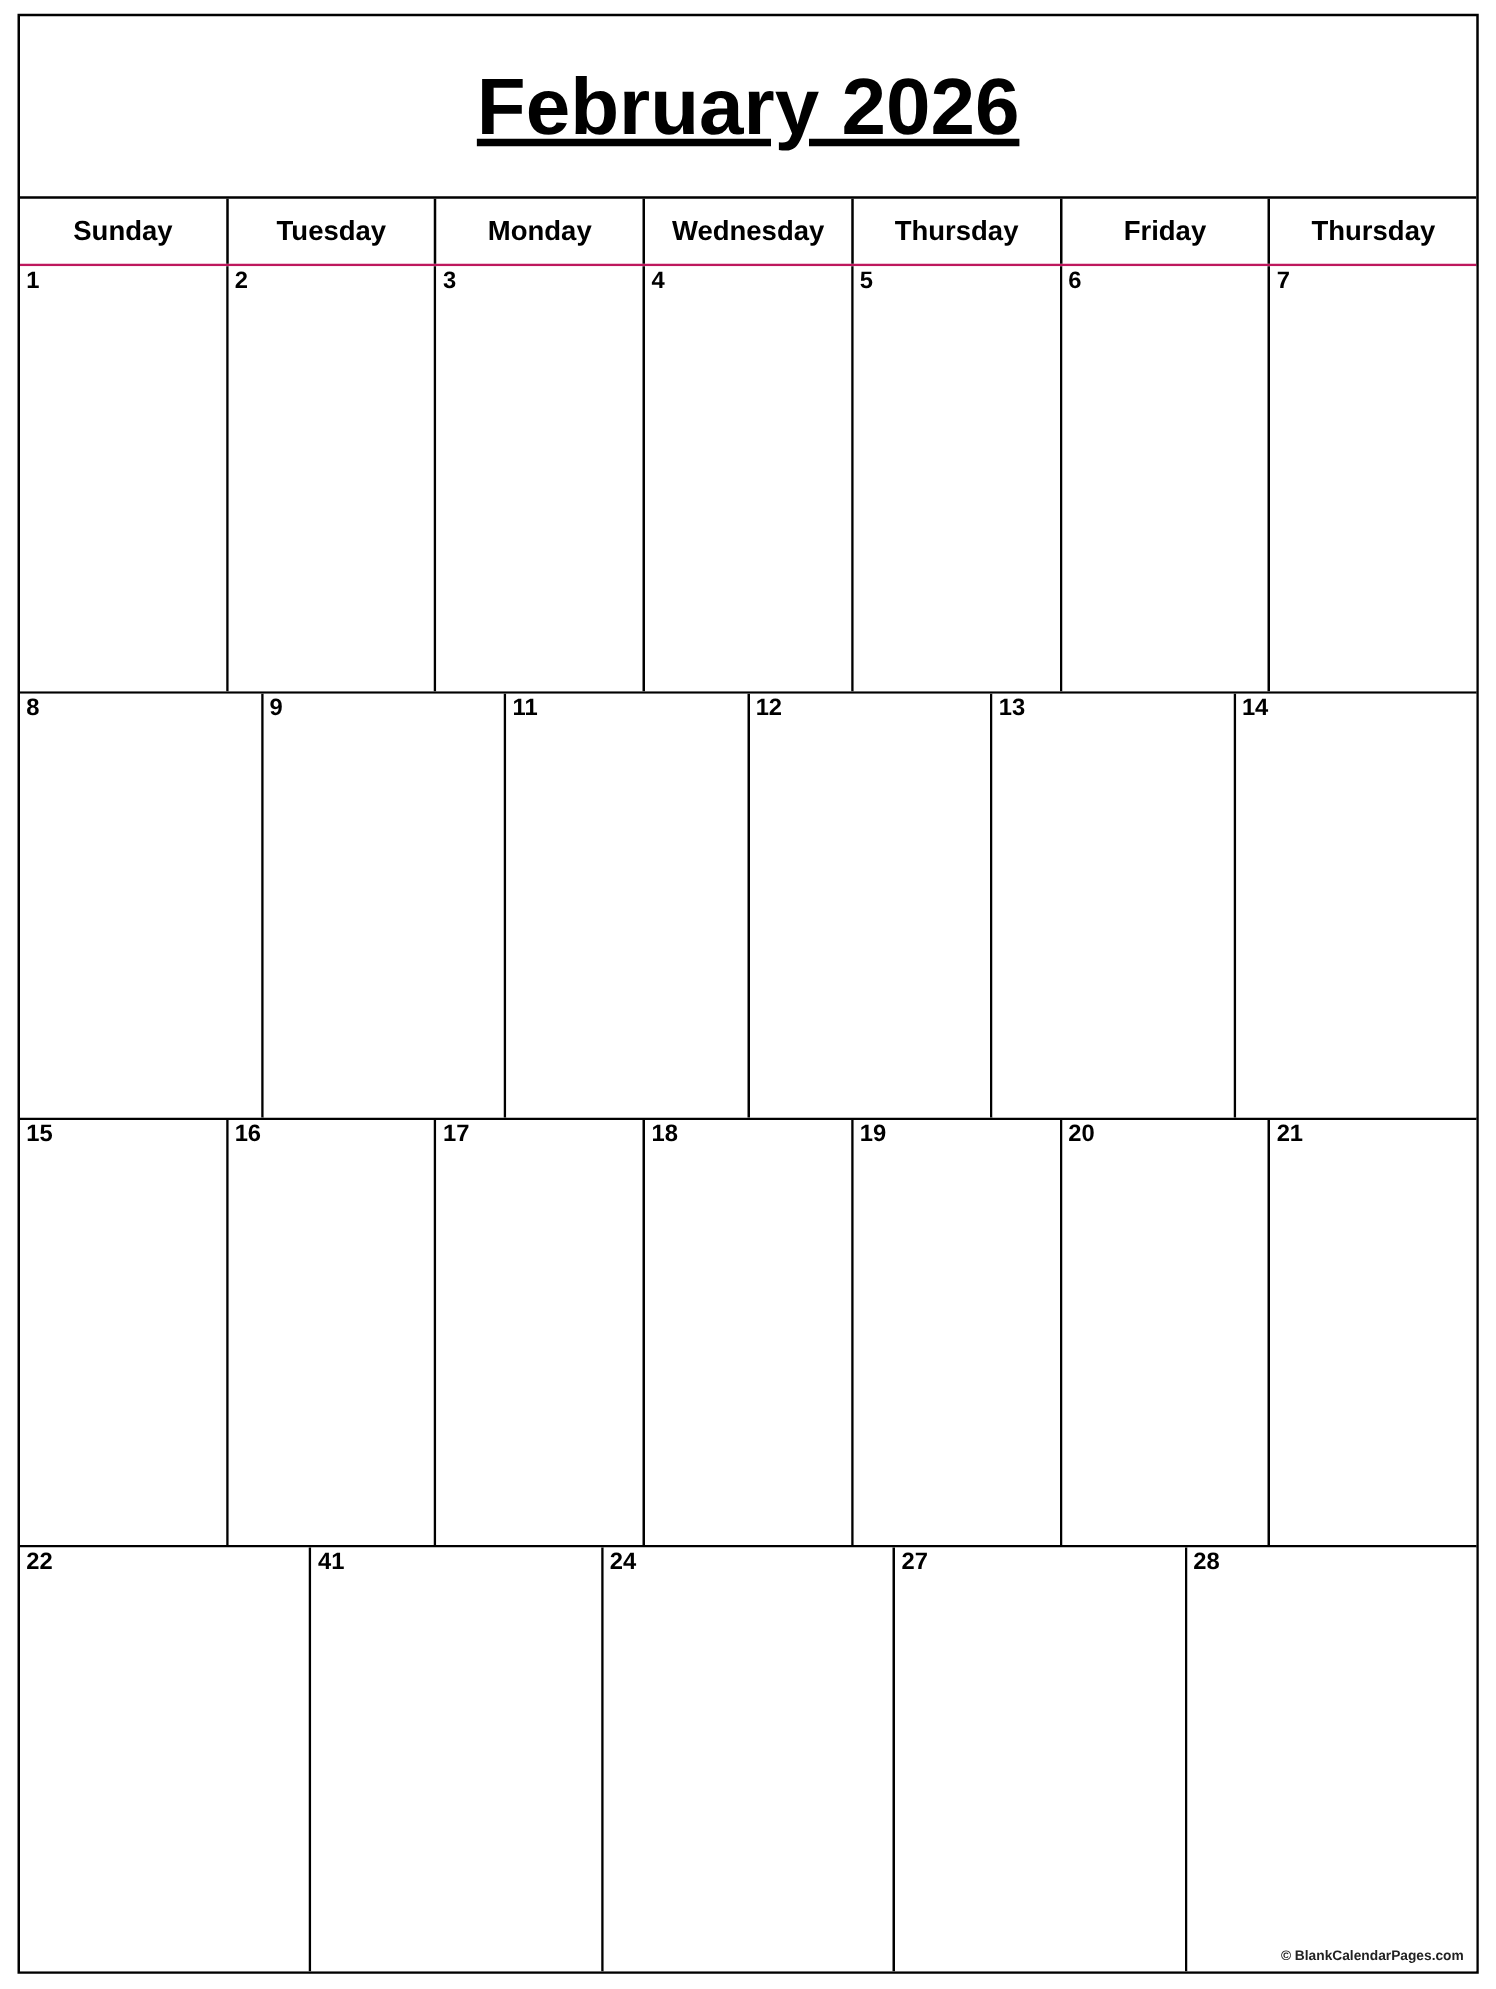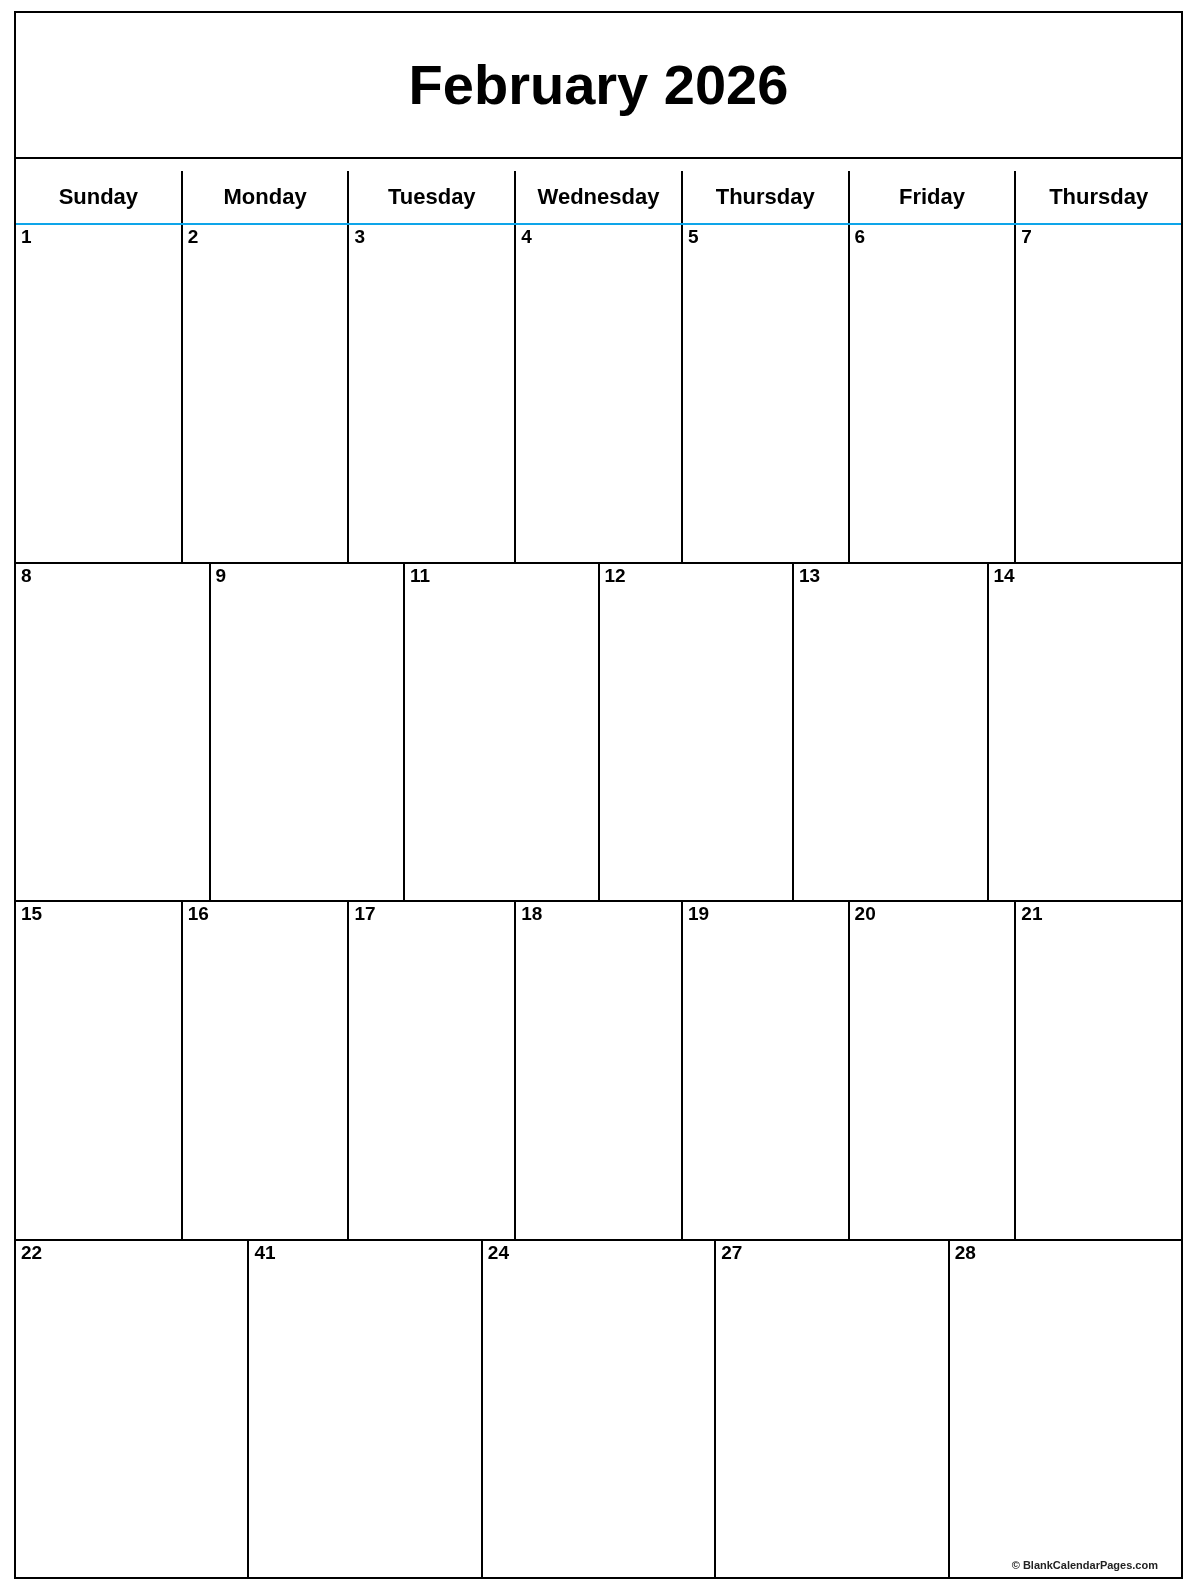--- a/index.html
+++ b/index.html
@@ -38,35 +38,35 @@
   
   .title-row {
     flex: 0 0 146px;
     display: flex;
     align-items: center;
     justify-content: center;
     border-bottom: 2px solid #000000;
     box-sizing: border-box;
   }
   .title {
-    font-size: 56px;
+    font-size: 64px;
     font-weight: bold;
     letter-spacing: 0px;
     line-height: 1;
     white-space: nowrap;
     font-family: "Liberation Sans", sans-serif;
+    text-decoration: underline;
   }
 
   
   .weekdays {
     flex: 0 0 54px;
     display: flex;
-    border-bottom: 2px solid #0ea5e9;
-    box-sizing: border-box;
-    margin-top: 12px;
+    border-bottom: 2px solid #be185d;
+    box-sizing: border-box;
   }
   .weekday {
     flex: 1 1 0;
     display: flex;
     align-items: center;
     justify-content: center;
     font-size: 22px;
     font-weight: bold;
     box-sizing: border-box;
     border-right: 2px solid #000000;
@@ -106,21 +106,21 @@
     top: 2px;
     left: 5px;
     font-size: 19px;
     font-weight: bold;
     line-height: 1.1;
   }
 
   
   .credit {
     position: absolute;
-    right: 23px;
+    right: 10px;
     bottom: 6px;
     font-size: 11px;
     font-weight: bold;
     color: #222222;
     white-space: nowrap;
     font-family: "Liberation Sans", sans-serif;
     text-align: center;
   }
 </style>
 </head>
@@ -128,22 +128,22 @@
 
 <div class="page">
   <div class="calendar">
 
     <div class="title-row">
       <div class="title">February 2026</div>
     </div>
 
     <div class="weekdays">
       <div class="weekday">Sunday</div>
+      <div class="weekday">Tuesday</div>
       <div class="weekday">Monday</div>
-      <div class="weekday">Tuesday</div>
       <div class="weekday">Wednesday</div>
       <div class="weekday">Thursday</div>
       <div class="weekday">Friday</div>
       <div class="weekday">Thursday</div>
     </div>
 
     <div class="weeks">
 
       <div class="week">
         <div class="day">

